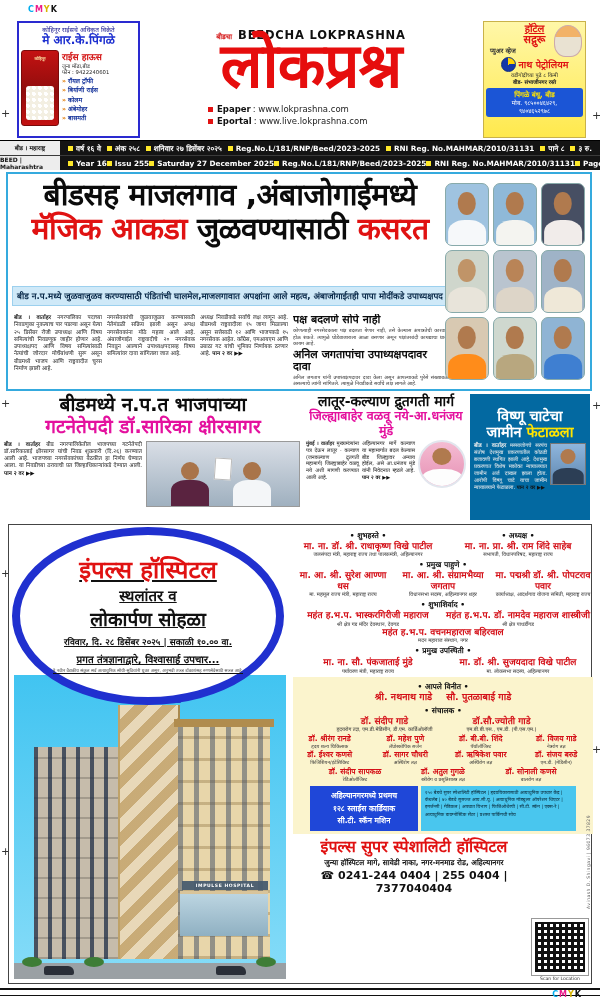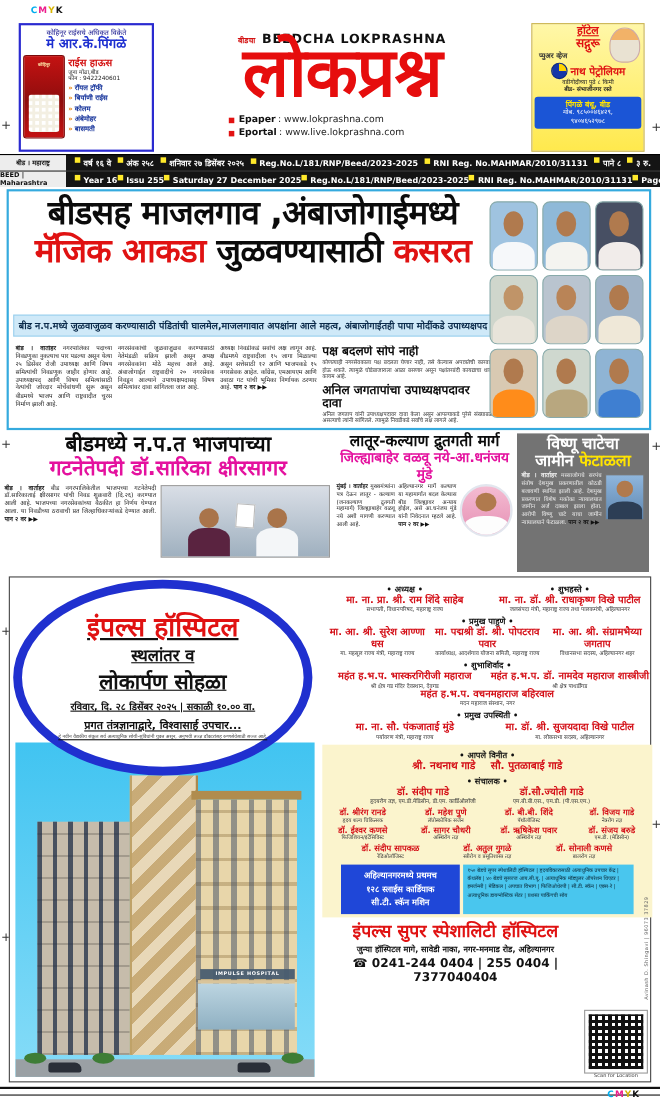--- a/index.html
+++ b/index.html
@@ -53,21 +53,21 @@
   .hot-box{margin-top:2px;background:#1b55d6;border-radius:3px;padding:2px 1px;}
   .hot-box .b1{font-size:7px;font-weight:800;color:#ffe400;}
   .hot-box .b2{font-size:6px;color:#fff;line-height:1.35;}
   
   .infobar{left:0;top:140px;width:600px;height:29px;background:#141414;border-top:1px solid #000;}
   .ib-row{display:flex;height:14px;align-items:center;}
   .ib-row + .ib-row{border-top:1px solid #3a3a3a;}
   .ib-first{width:60px;height:100%;background:#ededed;color:#111;display:flex;align-items:center;
             justify-content:center;font-size:6px;font-weight:700;flex:0 0 auto;}
   .ib-rest{flex:1;display:flex;align-items:center;justify-content:space-between;padding:0 8px;}
-  .ib-item{display:flex;font-size:7.3px;font-weight:700;color:#fff;white-space:nowrap;}
+  .ib-item{display:flex;align-items:center;font-size:7.3px;font-weight:700;color:#fff;white-space:nowrap;}
   .ysq{width:5px;height:5px;background:#ffe92a;margin-right:3px;flex:0 0 auto;}
   
   .lead-box{left:6px;top:172px;width:586px;height:219px;border:2px solid #35aade;background:#fff;box-sizing:border-box;}
   .lead-h{position:absolute;left:4px;top:4px;width:436px;text-align:center;font-weight:900;line-height:1.12;
           font-size:30px;letter-spacing:-.5px;color:#0b0b0b;}
   .red{color:#e01212;} .yel{color:#ffe400;}
   .lead-strip{position:absolute;left:4px;top:112px;width:436px;background:#cfe9f8;border:1px solid #9cd0ee;
               font-size:8.6px;font-weight:800;color:#0a2a4a;text-align:center;padding:3px 2px;box-sizing:border-box;}
   .lead-body{position:absolute;left:6px;top:140px;width:434px;height:72px;display:flex;gap:5px;}
   .lcol{width:88px;font-size:5.6px;line-height:1.3;text-align:justify;color:#222;overflow:hidden;}
@@ -98,21 +98,21 @@
                  border-radius:40% 40% 0 0;background:var(--shirt,#eee);}
   .paper{position:absolute;left:50%;top:16px;width:15px;height:20px;background:#fff;border:1px solid #bbb;
          transform:translateX(-50%) rotate(4deg);}
   .art2{left:306px;top:394px;width:160px;height:126px;}
   .art2 .h1{font-size:14px;font-weight:900;text-align:center;color:#0b0b0b;line-height:1.1;}
   .art2 .h2{font-size:12.5px;font-weight:900;text-align:center;color:#e4119e;line-height:1.15;}
   .a2-row{display:flex;gap:3px;margin-top:2px;}
   .a2-col{width:54px;font-size:5.2px;line-height:1.3;text-align:justify;color:#222;}
   .photo2{width:44px;height:44px;border-radius:50%;border:2px solid #e2e6ee;background:linear-gradient(#f4bcd2,#e690b4);
           flex:0 0 auto;align-self:center;}
-  .art3{left:470px;top:394px;width:120px;height:126px;background:#737373;color:#fff;padding:3px 4px;box-sizing:border-box;}
+  .art3{left:470px;top:394px;width:120px;height:126px;background:#0369a1;color:#fff;padding:15px 4px;box-sizing:border-box;}
   .art3 .h1{font-size:14.5px;font-weight:900;text-align:center;line-height:1.1;color:#fff;}
   .art3 .dl{font-size:5.6px;}
   .a3-body{font-size:5.2px;line-height:1.32;text-align:justify;color:#eee;margin-top:1px;}
   .photo3{float:right;width:34px;height:40px;margin:1px 0 2px 3px;border:1px solid #777;
           background:linear-gradient(#8fb6dd,#5f87b0);}
   
   .had{left:8px;top:524px;width:584px;height:460px;border:1px solid #444;background:#fff;box-sizing:border-box;}
   .ad-circle{position:absolute;left:3px;top:2px;width:272px;height:178px;border-radius:50%;
              border:8px solid #2030cf;background:#fff;z-index:4;display:flex;flex-direction:column;
              align-items:center;justify-content:center;text-align:center;padding:0 16px;box-sizing:border-box;text-decoration:underline;}
@@ -401,44 +401,44 @@
       <span class="bush" style="left:8px"></span>
       <span class="bush" style="left:70px"></span>
       <span class="bush" style="right:10px"></span>
       <span class="car" style="left:30px"></span>
       <span class="car" style="right:40px"></span>
     </div>
 
     <div class="adr">
       <div class="cols">
         <div>
+          <div class="sec-h">• शुभहस्ते •</div>
+          <div class="nm">मा. ना. डॉ. श्री. राधाकृष्ण विखे पाटील</div>
+          <div class="cp">जलसंपदा मंत्री, महाराष्ट्र राज्य तथा पालकमंत्री, अहिल्यानगर</div>
+        </div>
+        <div>
           <div class="sec-h">• अध्यक्ष •</div>
           <div class="nm">मा. ना. प्रा. श्री. राम शिंदे साहेब</div>
           <div class="cp">सभापती, विधानपरिषद, महाराष्ट्र राज्य</div>
         </div>
-        <div>
-          <div class="sec-h">• शुभहस्ते •</div>
-          <div class="nm">मा. ना. डॉ. श्री. राधाकृष्ण विखे पाटील</div>
-          <div class="cp">जलसंपदा मंत्री, महाराष्ट्र राज्य तथा पालकमंत्री, अहिल्यानगर</div>
-        </div>
       </div>
 
       <div class="sec-h">• प्रमुख पाहुणे •</div>
       <div class="cols">
         <div>
           <div class="nm">मा. आ. श्री. सुरेश आण्णा धस</div>
           <div class="cp">मा. महसूल राज्य मंत्री, महाराष्ट्र राज्य</div>
         </div>
         <div>
+          <div class="nm">मा. आ. श्री. संग्रामभैय्या जगताप</div>
+          <div class="cp">विधानसभा सदस्य, अहिल्यानगर शहर</div>
+        </div>
+        <div>
           <div class="nm">मा. पद्मश्री डॉ. श्री. पोपटराव पवार</div>
           <div class="cp">कार्याध्यक्ष, आदर्शगाव योजना समिती, महाराष्ट्र राज्य</div>
-        </div>
-        <div>
-          <div class="nm">मा. आ. श्री. संग्रामभैय्या जगताप</div>
-          <div class="cp">विधानसभा सदस्य, अहिल्यानगर शहर</div>
         </div>
       </div>
 
       <div class="sec-h">• शुभाशिर्वाद •</div>
       <div class="cols">
         <div>
           <div class="nm">महंत ह.भ.प. भास्करगिरीजी महाराज</div>
           <div class="cp">श्री क्षेत्र गड मंदिर देवस्थान, देवगड</div>
         </div>
         <div>

